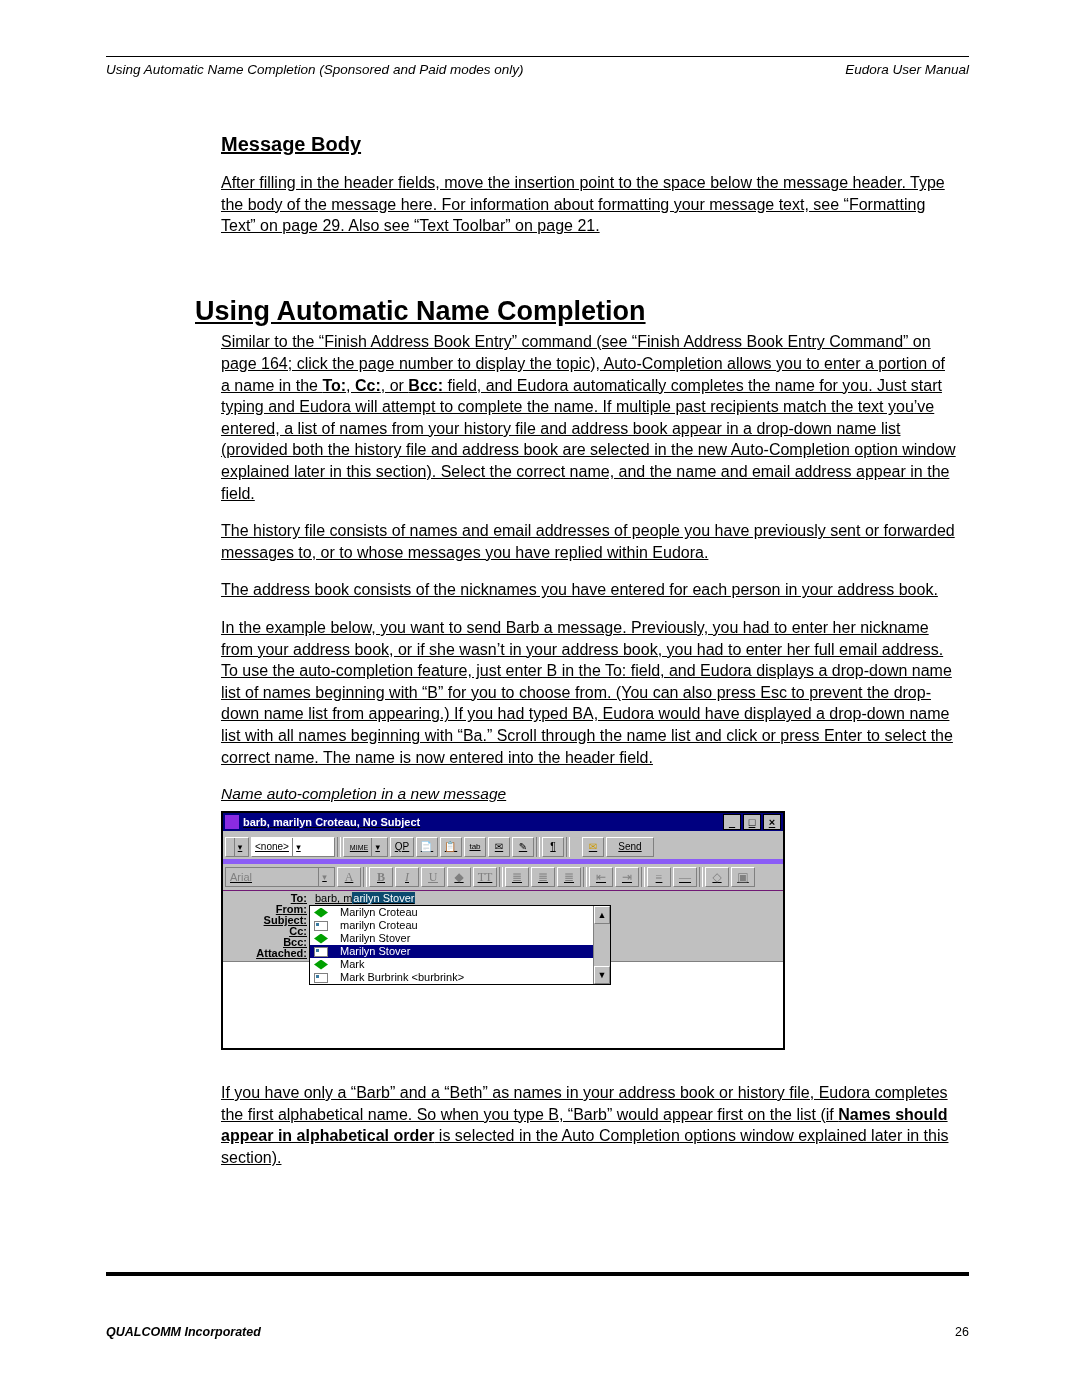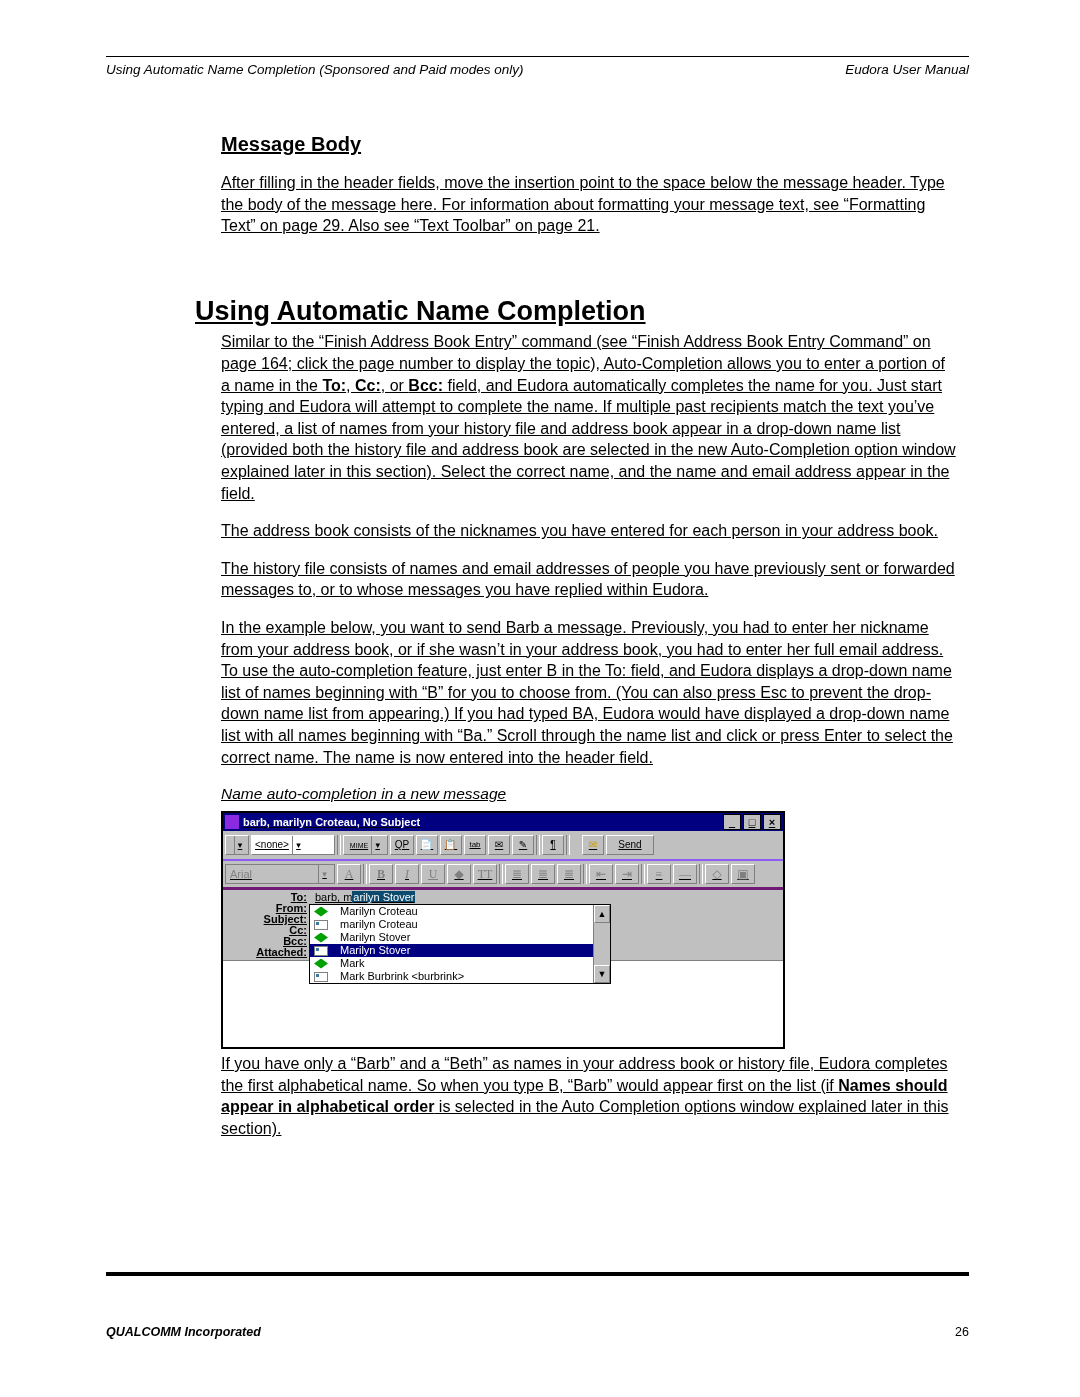--- a/index.html
+++ b/index.html
@@ -65,21 +65,21 @@
   .neg-indent { margin-left: -26px; }
 
   
   .win {
     width: 560px;
     border: 2px solid #000;
     background: #c0c0c0;
     font-family: 'MS Sans Serif', Tahoma, Arial, sans-serif;
     font-size: 11px;
     line-height: 1;
-    margin-bottom: 4px;
+    margin-bottom: 32px;
   }
   .titlebar {
     background: #000080;
     color: #fff;
     height: 18px;
     display: flex;
     align-items: center;
     padding: 0 2px;
     font-weight: bold;
     font-size: 11px;
@@ -96,24 +96,24 @@
     background: #c0c0c0;
     border: 1px solid #000;
     color:#000;
     display:flex; align-items:center; justify-content:center;
     font-weight:bold; font-size:11px;
   }
 
   .toolbar {
     height: 24px;
     display: flex;
-    align-items: center;
+    align-items: flex-end;
     gap: 2px;
     padding: 2px;
-    border-bottom: 2px solid #8b5cf6;
+    border-bottom: 5px solid #8b5cf6;
   }
   .tb-btn {
     height: 20px;
     background: #c0c0c0;
     border: 1px solid #fff;
     border-right-color: #808080;
     border-bottom-color: #808080;
     display:flex;align-items:center;justify-content:center;
     font-size:10px;
     padding:0 3px;
@@ -133,21 +133,21 @@
   .tb-btn.wide .ph { color:#000;}
   .tb-btn.yellowdot{color:#c90;}
   .tb-spacer{flex:0 0 8px;}
 
   .fmt-row {
     height:22px;
     display:flex;
     align-items:center;
     gap:2px;
     padding: 2px;
-    border-bottom:3px solid #701a75;
+    border-bottom:1px solid #701a75;
     background:#c0c0c0;
   }
   .fmt-btn{
     width:22px;height:18px;
     border:1px solid #fff;
     border-right-color:#808080;
     border-bottom-color:#808080;
     display:flex;align-items:center;justify-content:center;
     color:#808080;
     font-family: 'Times New Roman', serif;
@@ -283,22 +283,22 @@
     <div class="sec-break"></div>
 
     <div class="neg-indent">
       <h2 class="heading">Using Automatic Name Completion</h2>
     </div>
 
     <p>
       <span>Similar to the “Finish Address Book Entry” command (see “Finish Address Book Entry Command” on page 164; click the page number to display the topic), Auto-Completion allows you to enter a portion of a name in the </span><b>To:</b><span>, </span><b>Cc:</b><span>, or </span><b>Bcc:</b><span> field, and Eudora automatically completes the name for you. Just start typing and Eudora will attempt to complete the name. If multiple past recipients match the text you’ve entered, a list of names from your history file and address book appear in a drop-down name list (provided both the history file and address book are selected in the new Auto-Completion option window explained later in this section). Select the correct name, and the name and email address appear in the field.</span>
     </p>
 
+    <p>The history file consists of names and email addresses of people you have previously sent or forwarded messages to, or to whose messages you have replied within Eudora.</p>
     <p>The address book consists of the nicknames you have entered for each person in your address book.</p>
-    <p>The history file consists of names and email addresses of people you have previously sent or forwarded messages to, or to whose messages you have replied within Eudora.</p>
     <p>In the example below, you want to send Barb a message. Previously, you had to enter her nickname from your address book, or if she wasn’t in your address book, you had to enter her full email address. To use the auto-completion feature, just enter B in the To: field, and Eudora displays a drop-down name list of names beginning with “B” for you to choose from. (You can also press Esc to prevent the drop-down name list from appearing.) If you had typed BA, Eudora would have displayed a drop-down name list with all names beginning with “Ba.” Scroll through the name list and click or press Enter to select the correct name. The name is now entered into the header field.</p>
 
     <div class="caption">Name auto-completion in a new message</div>
 
     <div class="win">
 
       <div class="titlebar">
         <span class="tico"></span>
         <span>barb, marilyn Croteau, No Subject</span>
         <div class="wbtns">

